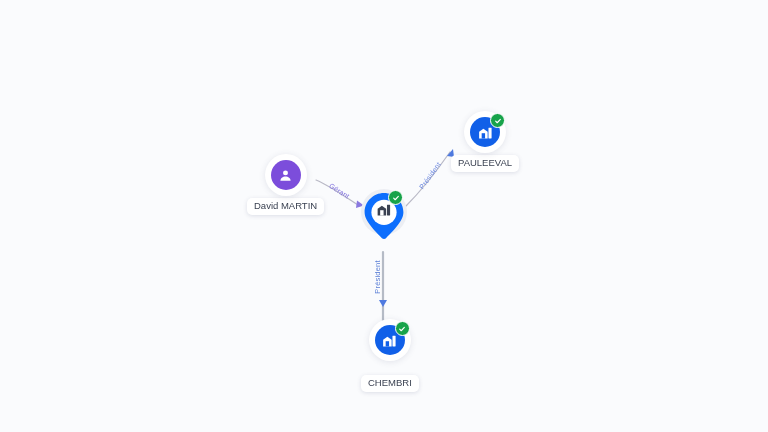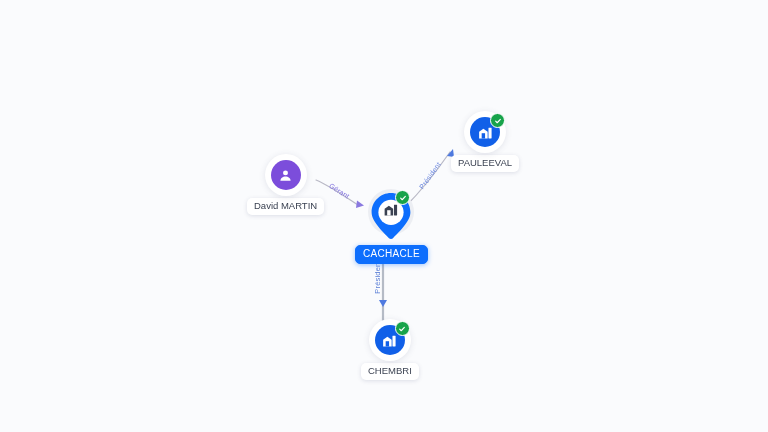--- a/index.html
+++ b/index.html
@@ -211,21 +211,21 @@
     </div>
     <div class="badge-check">
       <svg width="8" height="8" viewBox="0 0 24 24">
         <path d="M5 12.6l4.6 4.6L19 7.4" fill="none" stroke="#ffffff" stroke-width="3.4" stroke-linecap="round" stroke-linejoin="round"></path>
       </svg>
     </div>
   </div>
   <div class="node-label">PAULEEVAL</div>
 </div>
 
-<div class="node" style="left:361px; top:319px;">
+<div class="node" style="left:361px; top:319px;gap:12px;">
   <div class="halo">
     <div class="avatar avatar-company">
       <svg width="17" height="17" viewBox="0 0 24 24">
         <path d="M3 20.5V11l6-4.2 6 4.2v9.5z" fill="#ffffff"></path>
         <rect x="16.2" y="5.2" width="4.4" height="15.3" rx="0.6" fill="#ffffff"></rect>
         <rect x="6.6" y="13" width="4.8" height="7.5" fill="#1160e8"></rect>
       </svg>
     </div>
     <div class="badge-check">
       <svg width="8" height="8" viewBox="0 0 24 24">
@@ -255,14 +255,13 @@
       </svg>
     </div>
 
     <div class="pin-badge">
       <svg width="8" height="8" viewBox="0 0 24 24">
         <path d="M5 12.6l4.6 4.6L19 7.4" fill="none" stroke="#ffffff" stroke-width="3.4" stroke-linecap="round" stroke-linejoin="round"></path>
       </svg>
     </div>
   </div>
 
-  <div class="node-label selected">CACHACLE</div>
 </div>
 
 </body></html>

